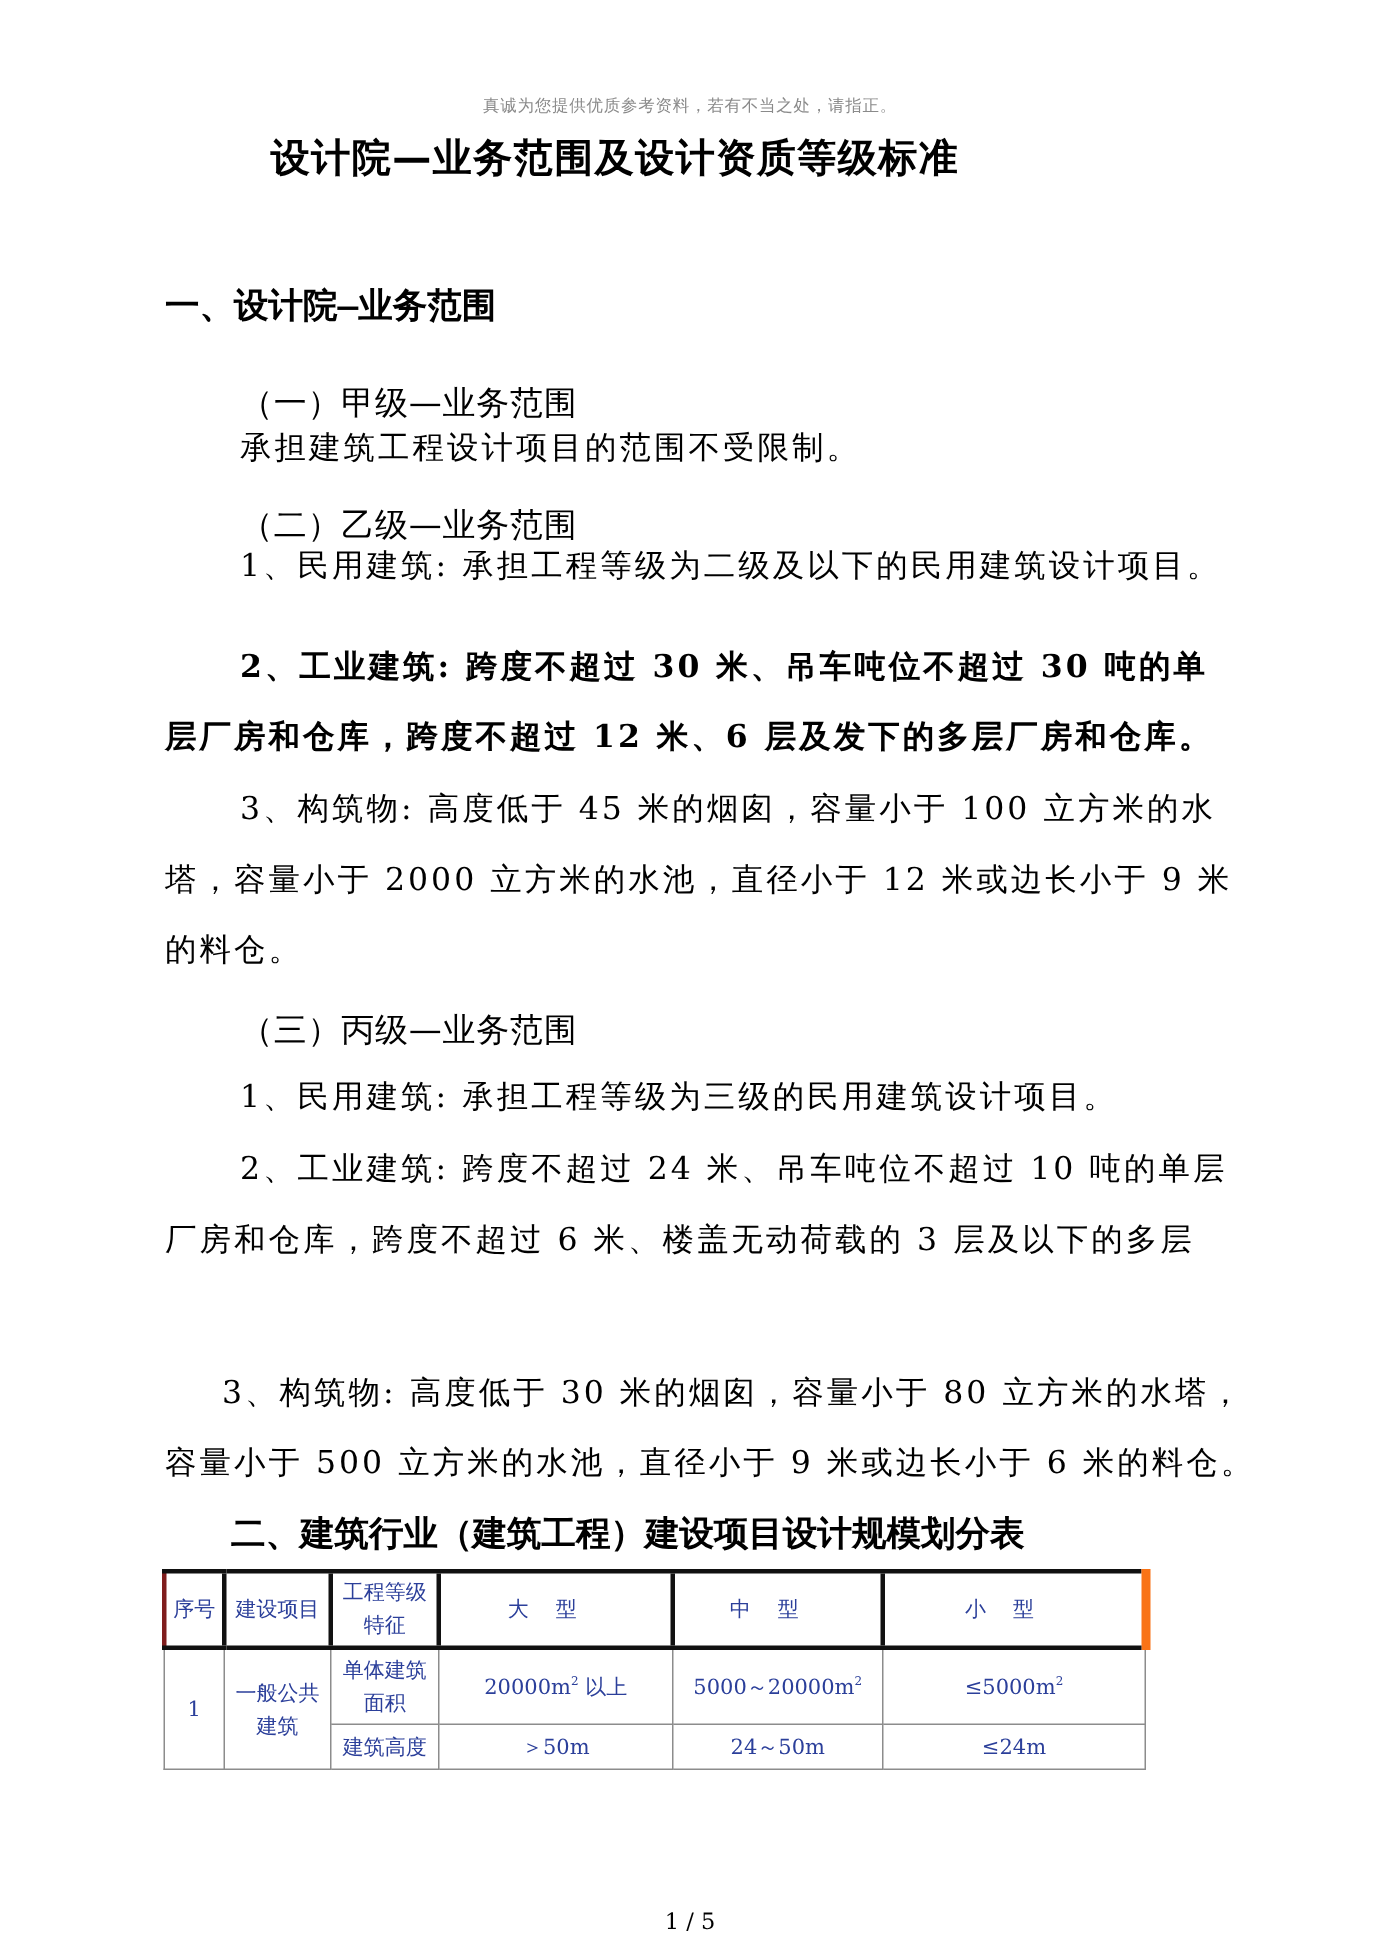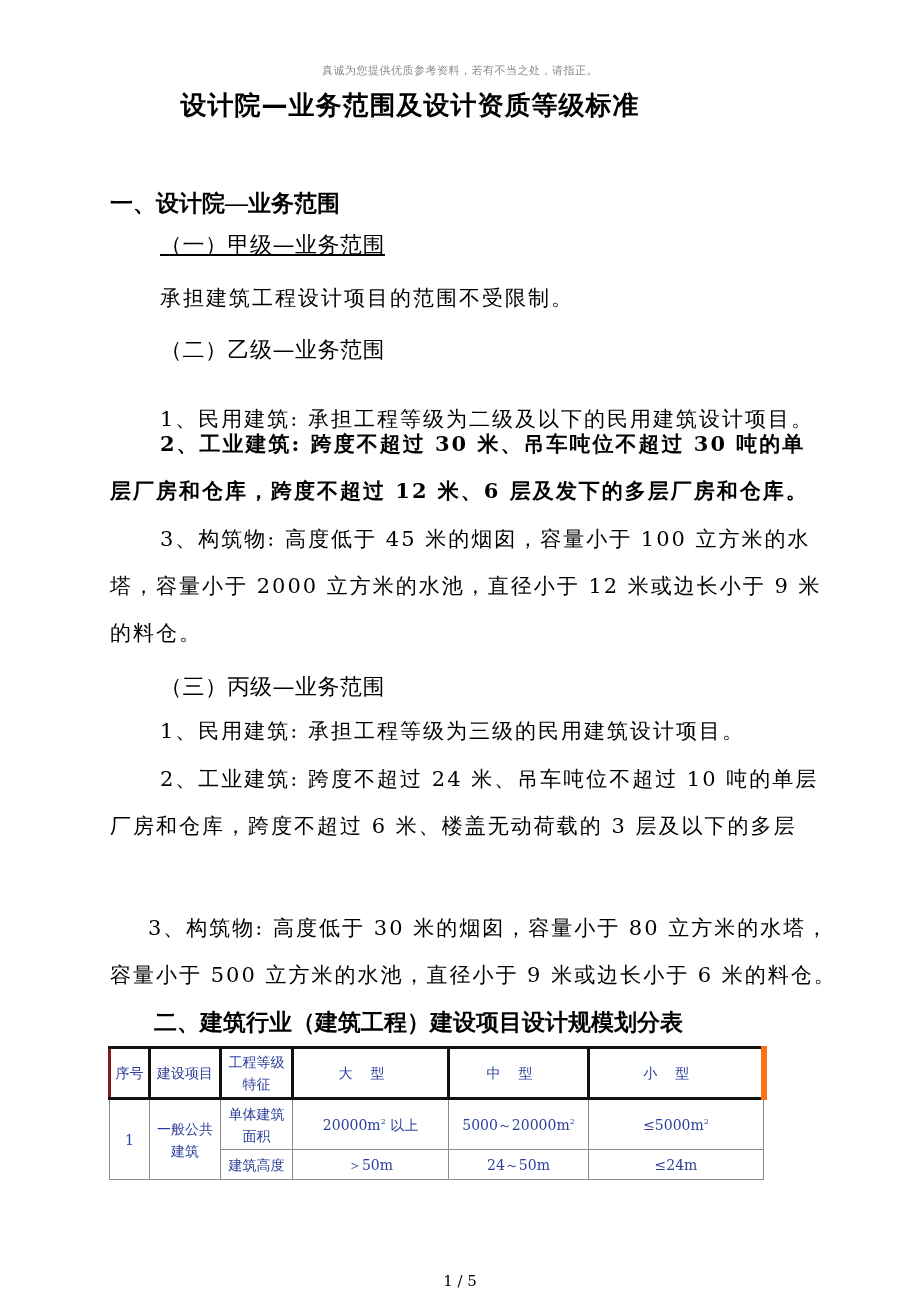--- a/index.html
+++ b/index.html
@@ -9,21 +9,21 @@
   .watermark {
     position: absolute; top: 63px; left: 0; width: 920px; text-align: center;
     font-family: "DejaVu Serif", serif; font-size: 11px; color: #8a8a8a; letter-spacing: 0.5px;
   }
   .title {
     position: absolute; top: 88px; left: 0; width: 820px; text-align: center;
     font-family: "DejaVu Sans", sans-serif; font-weight: bold; font-size: 26px; letter-spacing: 1px;
   }
   .h1 {
     position: absolute; left: 110px;
-    font-family: Liberation Serif, serif; font-weight: bold; font-size: 23px;
+    font-family: Liberation Mono, monospace; font-weight: bold; font-size: 23px;
   }
   .h2 {
     position: absolute; left: 160px;
     font-family: "DejaVu Sans", sans-serif; font-size: 22px; letter-spacing: 0.5px;
   }
   .p {
     position: absolute; left: 110px; width: 730px;
     font-family: "DejaVu Serif", serif; font-size: 21px; letter-spacing: 2px;
     line-height: 47px; text-align: justify;
   }
@@ -57,25 +57,25 @@
 </head>
 <body>
 
 <div class="page">
 
   <div class="watermark">真诚为您提供优质参考资料，若有不当之处，请指正。</div>
   <div class="title">设计院—业务范围及设计资质等级标准</div>
 
   <div class="h1" style="top:188px;">一、设计院—业务范围</div>
 
-  <div class="h2" style="top:230px;text-decoration:underline;">（一）甲级—业务范围</div>
+  <div class="h2" style="top:254px;">（一）甲级—业务范围</div>
   <div class="p" style="top:275px;"><span class="ind"></span><span>承担建筑工程设计项目的范围不受限制。</span></div>
 
   <div class="h2" style="top:335px;">（二）乙级—业务范围</div>
-  <div class="p" style="top:396px;"><span class="ind"></span><span>1、民用建筑: 承担工程等级为二级及以下的民用建筑设计项目。</span></div>
+  <div class="p" style="top:354px;"><span class="ind"></span><span>1、民用建筑: 承担工程等级为二级及以下的民用建筑设计项目。</span></div>
   <div class="p" style="top:420px;font-weight:bold;">
     <div><span class="ind"></span><span>2、工业建筑: 跨度不超过 30 米、吊车吨位不超过  30  吨的单</span></div>
     <div>层厂房和仓库，跨度不超过  12  米、6 层及发下的多层厂房和仓库。</div>
   </div>
   <div class="p" style="top:516px;">
     <div><span class="ind"></span><span>3、构筑物: 高度低于 45 米的烟囱，容量小于 100 立方米的水</span></div>
     <div>塔，容量小于 2000 立方米的水池，直径小于 12 米或边长小于  9  米</div>
     <div>的料仓。</div>
   </div>
 

